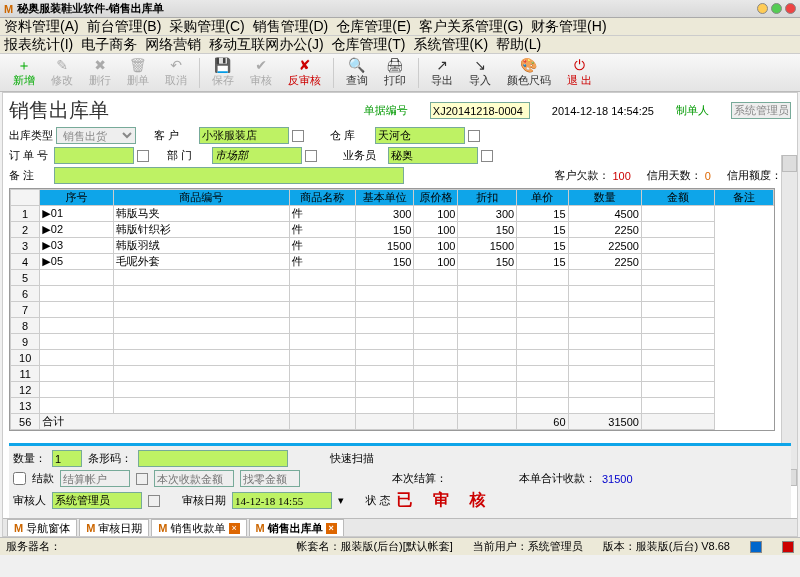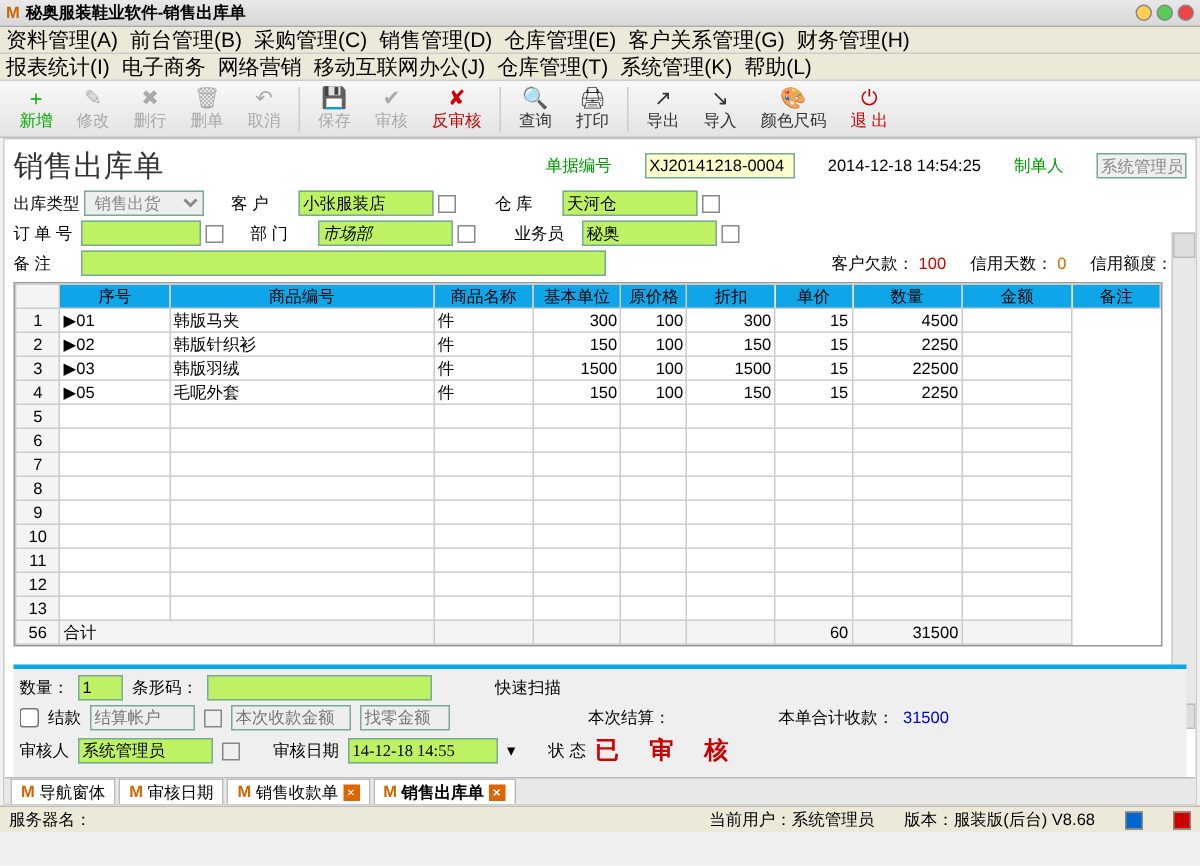--- a/index.html
+++ b/index.html
@@ -441,17 +441,18 @@
         <span class="m">M</span>
         <span>销售出库单</span>
         <span class="x">×</span>
       </div>
     </div>
 </div>
 
 <div class="statusbar">
   <span>服务器名：</span>
   <span class="sp"></span>
+  <span><span>帐套名：</span><span>服装版(后台)[默认帐套]</span></span>
   <span><span>当前用户：</span><span>系统管理员</span></span>
   <span><span>版本：</span><span>服装版(后台)  V8.68</span></span>
   <span class="sq" style="background:#06c"></span>
   <span class="sq" style="background:#c00"></span>
 </div>
 
 </body></html>

